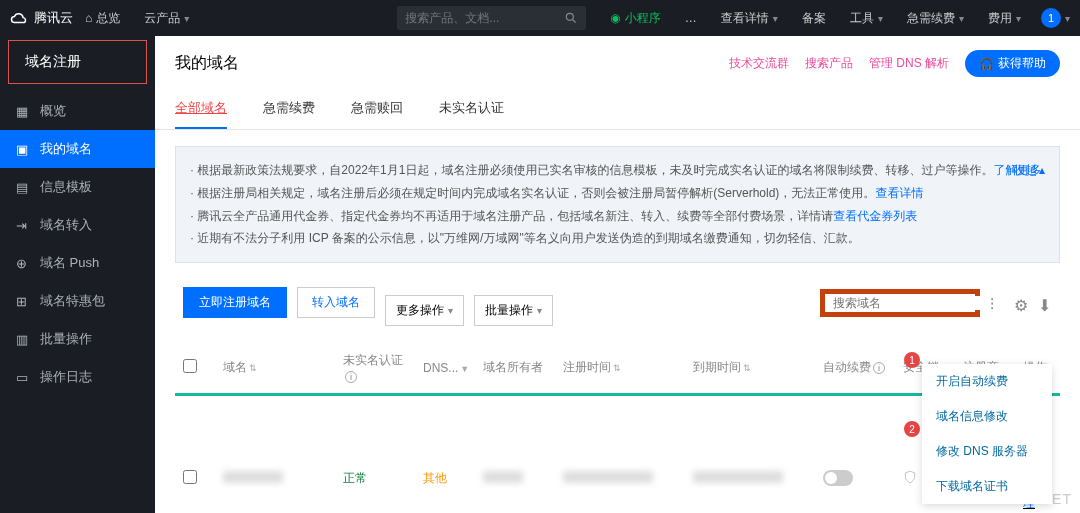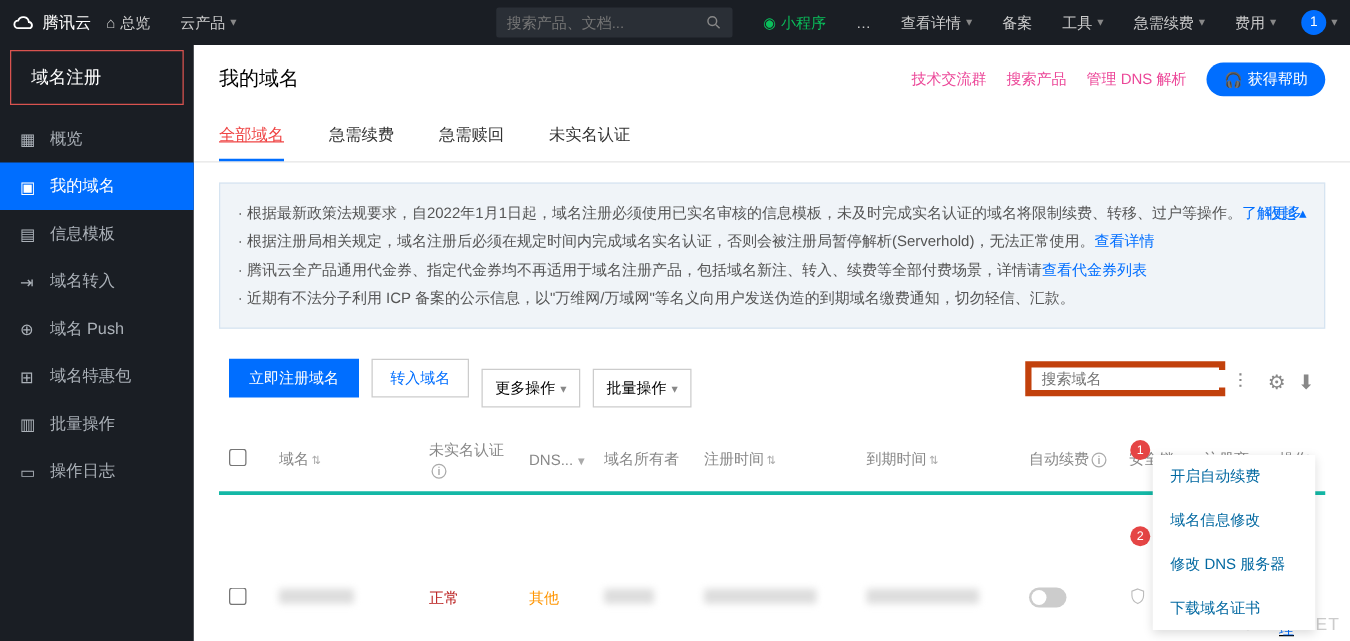--- a/index.html
+++ b/index.html
@@ -71,21 +71,21 @@
     .col-exptime { width: 130px; }
     .col-renew { width: 80px; }
     .col-lock { width: 60px; }
     .col-registrar { width: 60px; }
     .col-ops { flex: 1; text-decoration: underline; }
     .sort-ic { font-size: 9px; margin-left: 2px; color: #aaa; }
     .info-ic { width: 12px; height: 12px; border: 1px solid #aaa; border-radius: 50%; display: inline-flex; align-items: center; justify-content: center; font-size: 9px; margin-left: 2px; }
     
     .trow { display: flex; align-items: center; padding: 14px 0; font-size: 12px; border-bottom: 1px solid #f0f0f0; }
     .blurred { filter: blur(3px); background: #ddd; height: 12px; border-radius: 2px; display: inline-block; }
-    .status-ok { color: #b91c1c; }
+    .status-ok { color: #15803d; }
     .status-other { color: #ff9500; }
     .toggle { width: 30px; height: 16px; background: #ccc; border-radius: 8px; position: relative; cursor: pointer; }
     .toggle::after { content: ""; width: 12px; height: 12px; background: #fff; border-radius: 50%; position: absolute; top: 2px; left: 2px; }
     .lock-ic { width: 14px; height: 14px; color: #bbb; }
     .op-link { color: #006eff; cursor: pointer; margin-right: 8px; }
     .more-link { color: #006eff; cursor: pointer; display: inline-flex; align-items: center; gap: 2px; }
     
     
     .dropdown { position: absolute; right: 28px; top: 328px; background: #fff; box-shadow: 0 2px 8px rgba(0,0,0,0.15); font-size: 12px; min-width: 130px; z-index: 10; }
     .dropdown-item { padding: 9px 14px; cursor: pointer; color: #0369a1; }

